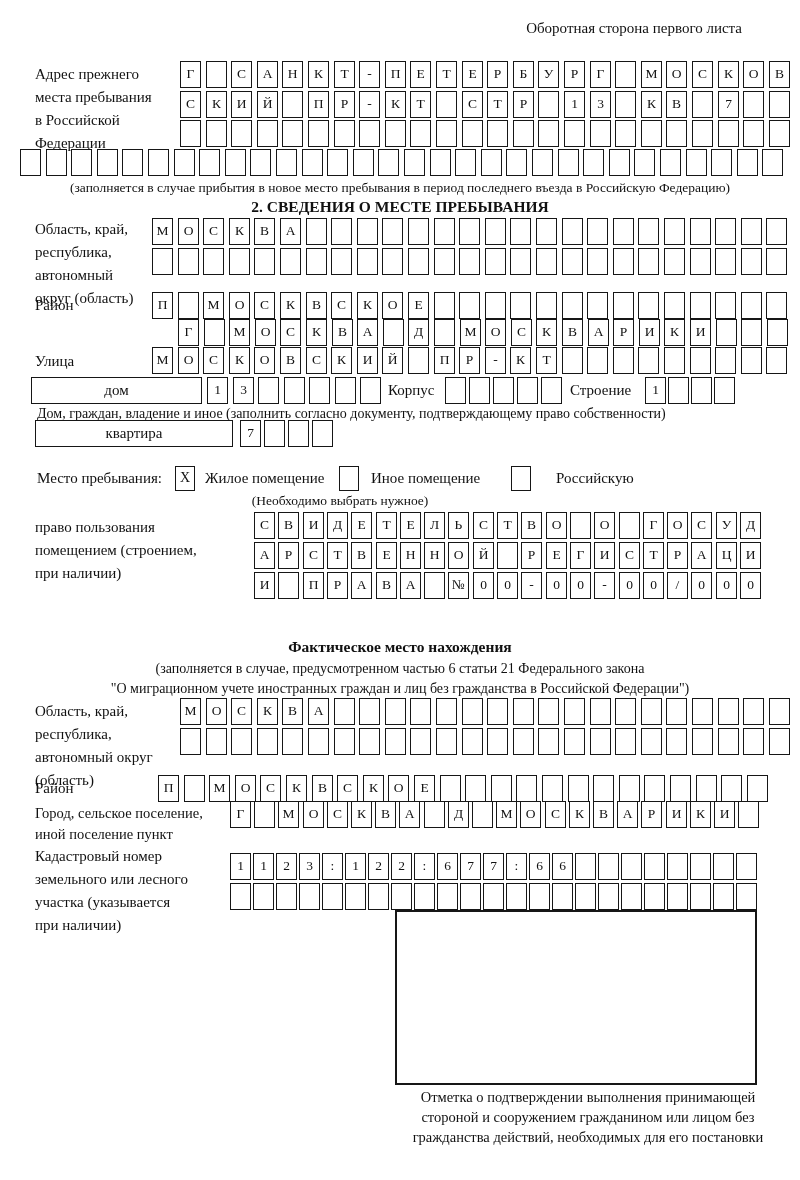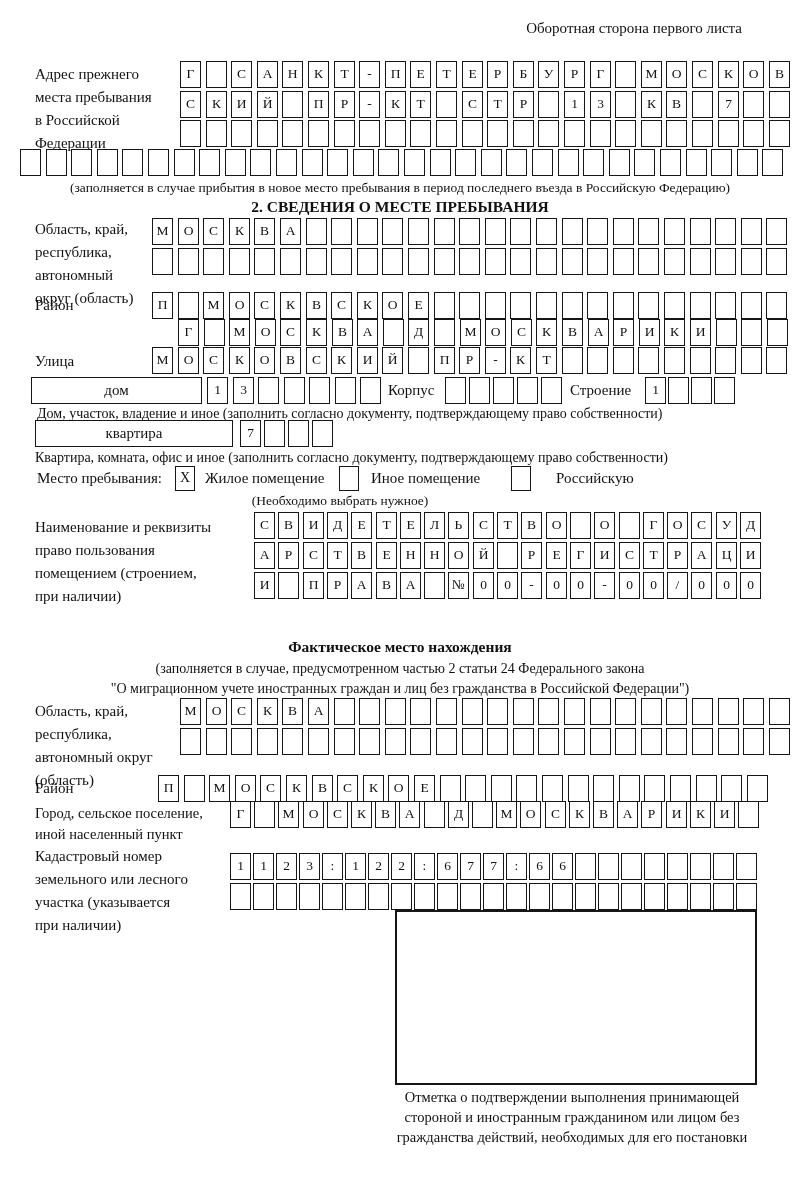--- a/index.html
+++ b/index.html
@@ -59,67 +59,65 @@
     <div class="lbl" style="line-height:23px;">республика,</div>
     <div class="lbl" style="line-height:23px;">автономный</div>
     <div class="lbl" style="line-height:23px;">округ (область)</div>
   </div>
   <div class="abs lbl" style="left:35px; top:297px;">Район</div>
   <div class="abs lbl" style="left:35px; top:353px;">Улица</div>
 
   <div class="widebox" style="left:31px; top:377px; width:171px; height:27px; line-height:24px;">дом</div>
   <div class="abs lbl" style="left:388px; top:382px;">Корпус</div>
   <div class="abs lbl" style="left:570px; top:382px;">Строение</div>
-  <div class="abs cap" style="left:37px; top:406px; font-size:14px;">Дом, участок, владение и иное (заполнить согласно документу, подтверждающему право собственности)</div>
+  <div class="abs cap" style="left:37px; top:406px; font-size:14px;">Дом, граждан, владение и иное (заполнить согласно документу, подтверждающему право собственности)</div>
 
   <div class="widebox" style="left:35px; top:420px; width:198px; height:27px; line-height:24px;">квартира</div>
-  <div class="abs cap" style="left:35px; top:450px; font-size:14px;">Квартира, комната, офис и иное (заполнить согласно документу, подтверждающему право собственности)</div>
 
   <div class="abs lbl" style="left:37px; top:470px;">Место пребывания:</div>
   <div class="checkbox" style="left:175px; top:466px;">X</div>
   <div class="opt-label" style="left:205px; top:470px;">Жилое помещение</div>
   <div class="checkbox" style="left:339px; top:466px;"></div>
   <div class="opt-label" style="left:371px; top:470px;">Иное помещение</div>
   <div class="checkbox" style="left:511px; top:466px;"></div>
   <div class="opt-label" style="left:556px; top:470px;">Российскую</div>
   <div class="abs cap" style="left:100px; top:493px; width:480px; text-align:center; white-space:nowrap;">(Необходимо выбрать нужное)</div>
 
   <div class="abs" style="left:35px; top:516px;">
-    <div class="lbl" style="line-height:23px;">Наименование и реквизиты</div>
     <div class="lbl" style="line-height:23px;">право пользования</div>
     <div class="lbl" style="line-height:23px;">помещением (строением,</div>
     <div class="lbl" style="line-height:23px;">при наличии)</div>
   </div>
 
   <div class="abs center-line bold" style="top:638px; font-size:15.5px;">Фактическое место нахождения</div>
-  <div class="abs cap center-line" style="top:661px; font-size:14px;">(заполняется в случае, предусмотренном частью 2 статьи 24 Федерального закона</div>
+  <div class="abs cap center-line" style="top:661px; font-size:14px;">(заполняется в случае, предусмотренном частью 6 статьи 21 Федерального закона</div>
   <div class="abs cap center-line" style="top:681px; font-size:14px;">"О миграционном учете иностранных граждан и лиц без гражданства в Российской Федерации")</div>
 
   <div class="abs" style="left:35px; top:700px;">
     <div class="lbl" style="line-height:23px;">Область, край,</div>
     <div class="lbl" style="line-height:23px;">республика,</div>
     <div class="lbl" style="line-height:23px;">автономный округ</div>
     <div class="lbl" style="line-height:23px;">(область)</div>
   </div>
   <div class="abs lbl" style="left:35px; top:780px;">Район</div>
   <div class="abs" style="left:35px; top:803px;">
     <div class="lbl" style="line-height:21px; font-size:14.5px;">Город, сельское поселение,</div>
-    <div class="lbl" style="line-height:21px; font-size:14.5px;">иной населенный пункт</div>
+    <div class="lbl" style="line-height:21px; font-size:14.5px;">иной поселение пункт</div>
   </div>
   <div class="abs" style="left:35px; top:845px;">
     <div class="lbl" style="line-height:23px;">Кадастровый номер</div>
     <div class="lbl" style="line-height:23px;">земельного или лесного</div>
     <div class="lbl" style="line-height:23px;">участка (указывается</div>
     <div class="lbl" style="line-height:23px;">при наличии)</div>
   </div>
 
   <div id="confirm-box"></div>
-  <div class="abs" style="left:362px; top:1087px; width:420px;">
+  <div class="abs" style="left:378px; top:1087px; width:420px;">
     <div class="mark-note-line">Отметка о подтверждении выполнения принимающей</div>
-    <div class="mark-note-line">стороной и иностранным гражданином или лицом без</div>
+    <div class="mark-note-line">стороной и сооружением гражданином или лицом без</div>
     <div class="mark-note-line">гражданства действий, необходимых для его постановки</div>
   </div>
 
   <div id="cells-layer">
       <div class="cellrow" style="left: 180px; top: 61px;">
         <span class="cell" style="left: 0px;">Г</span>
         <span class="cell" style="left: 26px;"></span>
         <span class="cell" style="left: 51px;">С</span>
         <span class="cell" style="left: 77px;">А</span>
         <span class="cell" style="left: 102px;">Н</span>

